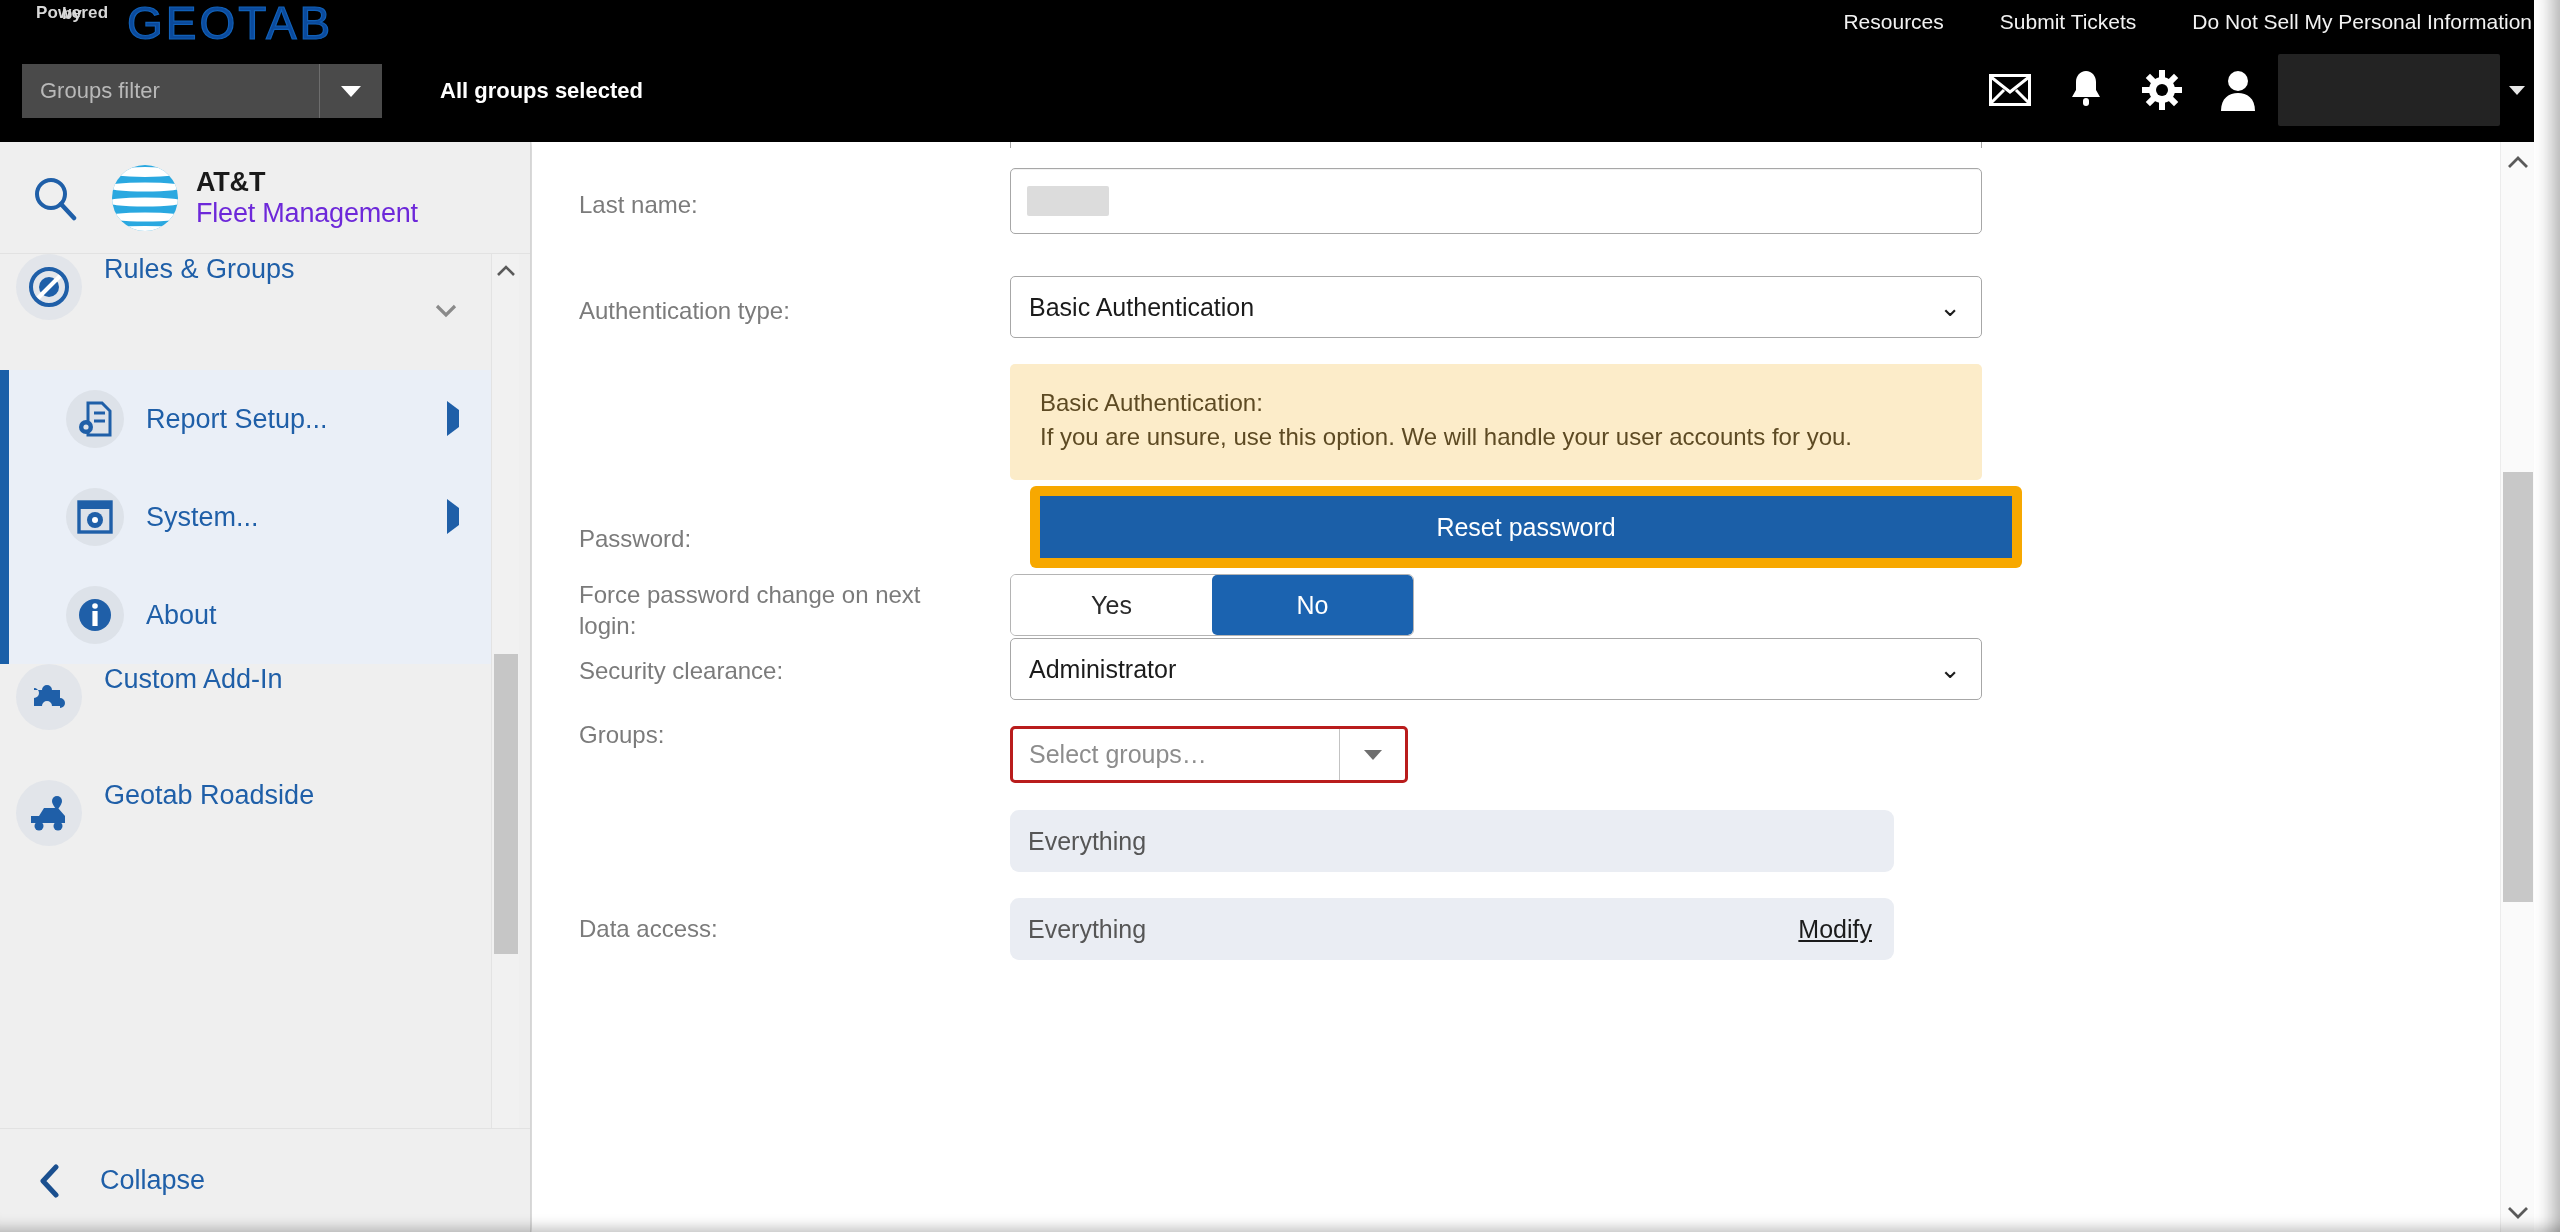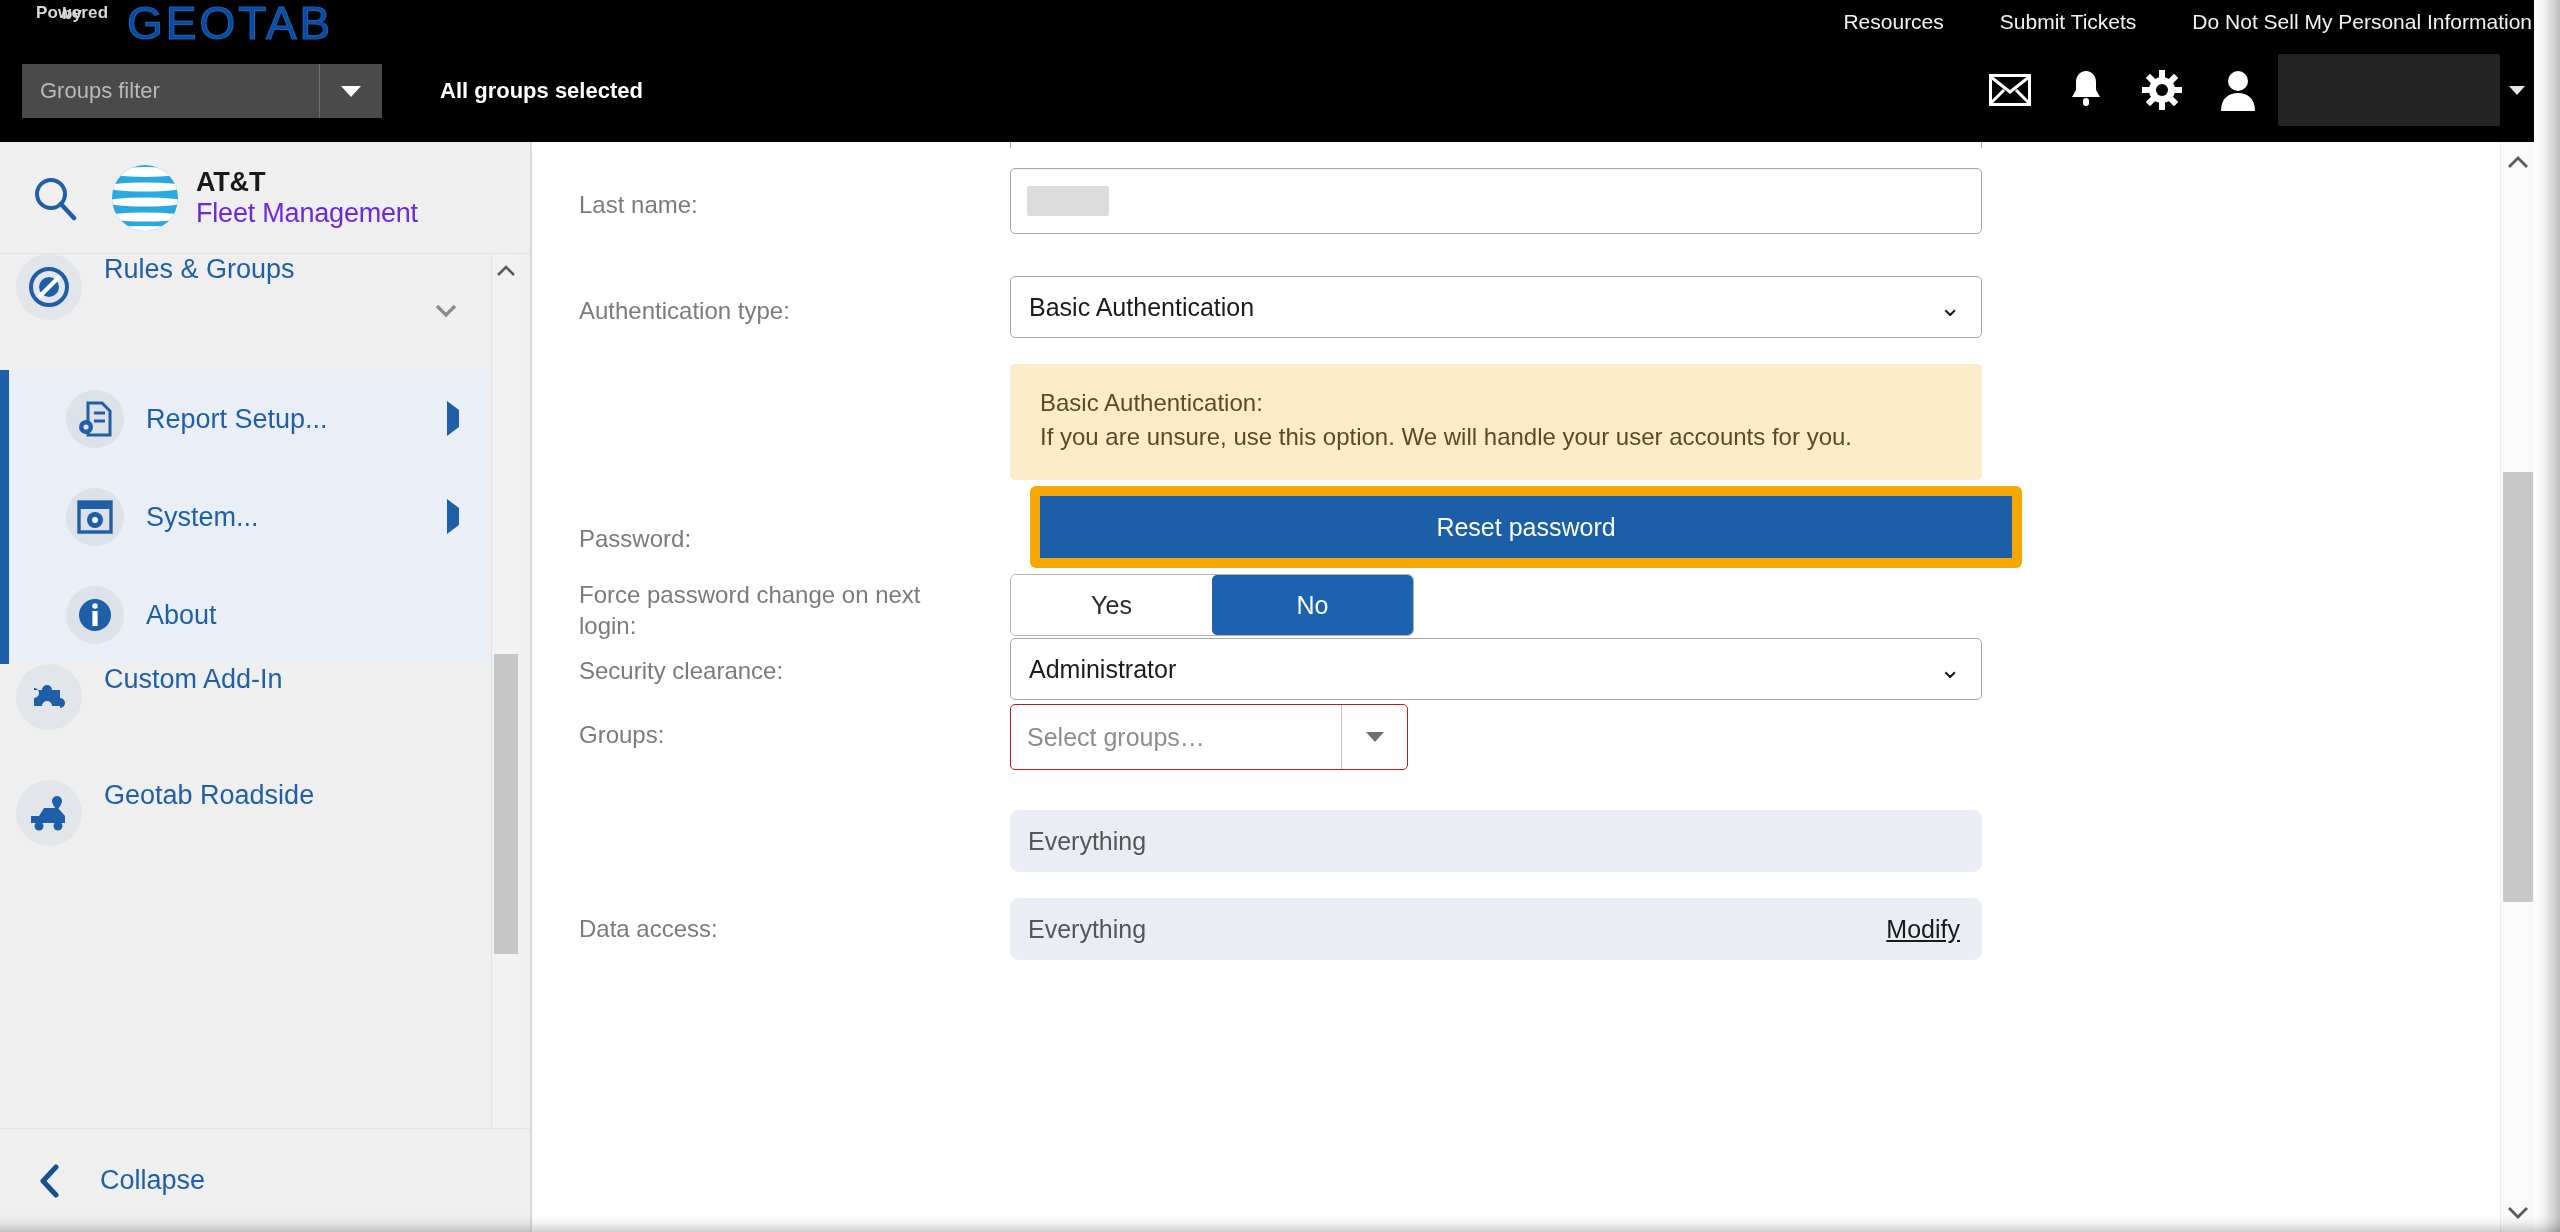--- a/index.html
+++ b/index.html
@@ -192,34 +192,34 @@
     border-radius:6px; background:#fff; overflow:hidden;
   }
   .toggle .tg {
     flex:1; display:flex; align-items:center; justify-content:center;
     font-size:25px; cursor:pointer;
   }
   .toggle .tg.off { color:#2a2a2a; background:#fff; }
   .toggle .tg.on  { color:#fff; background:#1b63b0; border-radius:5px; }
 
   .combo {
-    display:flex; width:398px; height:66px; border:1px solid #b91c1c;
-    border-radius:5px; background:#fff; overflow:hidden;
+    display:flex; width:398px; height:57px; border:3px solid #b91c1c;
+    border-radius:5px; background:#fff; overflow:hidden;margin-top:22px;
   }
   .combo .cb-text { flex:1; display:flex; align-items:center; padding-left:16px;
     font-size:25px; color:#8d8d8d; }
   .combo .cb-btn { width:66px; border-left:1px solid #c3c3c3;
     display:flex;align-items:center;justify-content:center; cursor:pointer;}
   .caret-sm-dark{
     width:0;height:0;border-left:9px solid transparent;border-right:9px solid transparent;
     border-top:10px solid #6f6f6f;
   }
 
   .chip {
-    width:972px; height:62px; background:#eaedf3; border-radius:9px;
+    width:884px; height:62px; background:#eaedf3; border-radius:9px;
     display:flex; align-items:center; padding:0 22px 0 18px;
     font-size:25px; color:#565656;
   }
   .chip .chip-action {
     margin-left:auto; color:#1b1b1b; font-size:25px;
     text-decoration:underline; cursor:pointer;
   }
 
   
   .cut-field {

